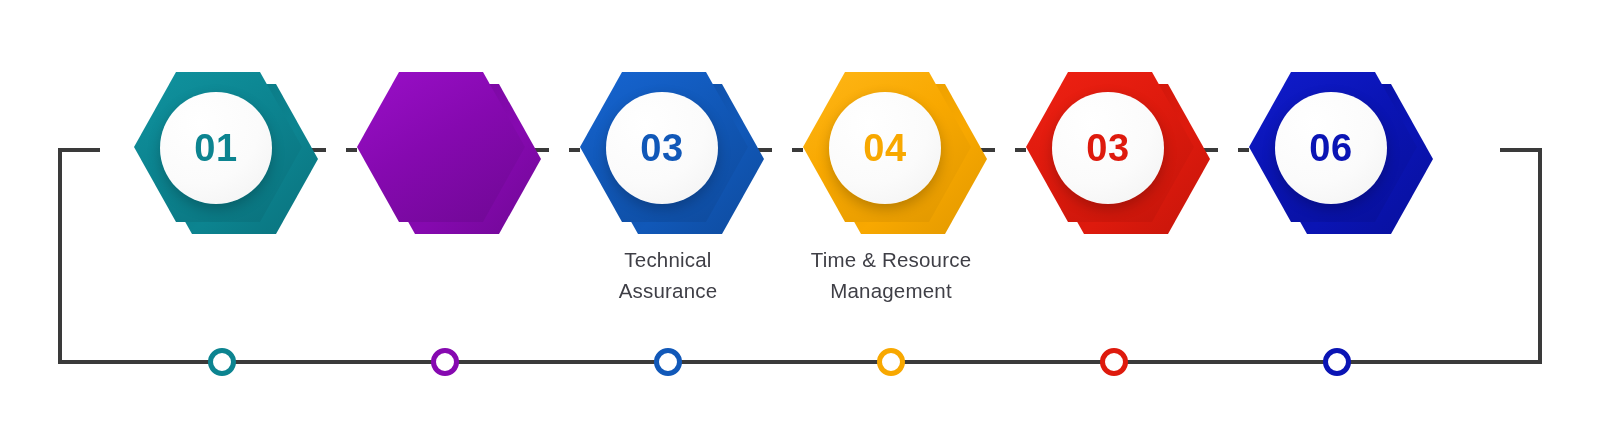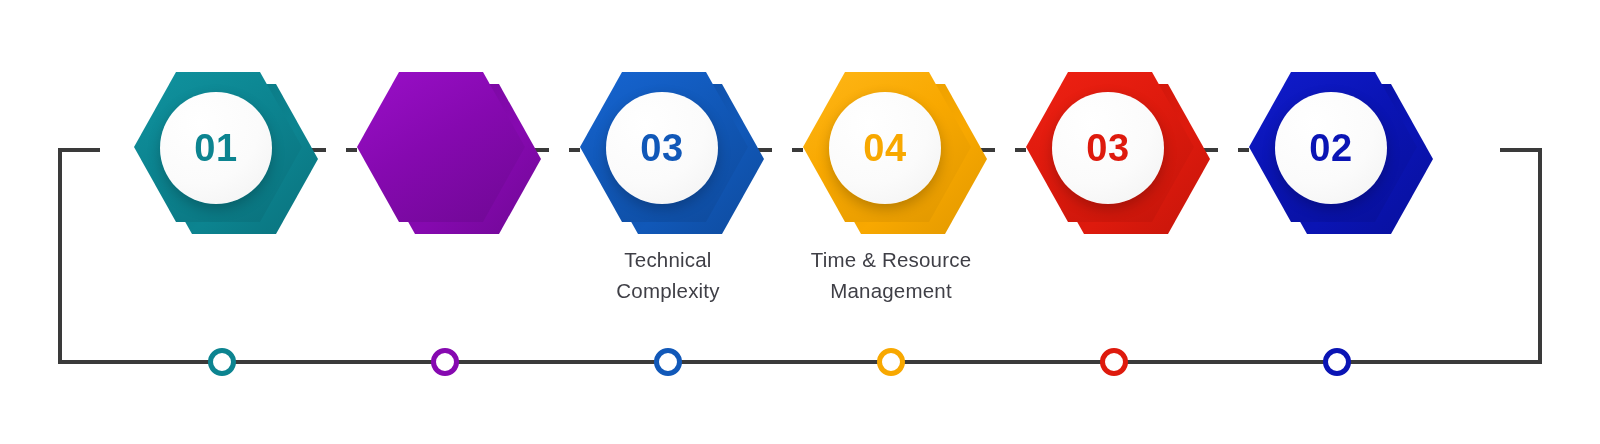--- a/index.html
+++ b/index.html
@@ -192,21 +192,21 @@
       </div>
       <div class="node" style="left: 548px;">
         <div class="hex-wrap">
           <div class="hex hex-back" style="background: linear-gradient(135deg, rgb(14, 74, 156) 0%, rgb(17, 88, 184) 60%, rgb(14, 74, 156) 100%);"></div>
           <div class="hex hex-front" style="background: linear-gradient(150deg, rgb(22, 101, 210) 0%, rgb(17, 88, 184) 45%, rgb(14, 74, 156) 100%);"></div>
           <div class="hex-circle">
             <span class="hex-num" style="color: rgb(17, 88, 184);">03</span>
           </div>
         </div>
         <div class="caption">Technical
-Complexity</div>
+Assurance</div>
         <div class="marker" style="border-color: rgb(17, 88, 184);"></div>
       </div>
       <div class="node" style="left: 771px;">
         <div class="hex-wrap">
           <div class="hex hex-back" style="background: linear-gradient(135deg, rgb(224, 151, 0) 0%, rgb(248, 168, 0) 60%, rgb(224, 151, 0) 100%);"></div>
           <div class="hex hex-front" style="background: linear-gradient(150deg, rgb(255, 182, 23) 0%, rgb(248, 168, 0) 45%, rgb(224, 151, 0) 100%);"></div>
           <div class="hex-circle">
             <span class="hex-num" style="color: rgb(248, 168, 0); text-align: right;">04</span>
           </div>
         </div>
@@ -222,20 +222,20 @@
             <span class="hex-num" style="color: rgb(222, 26, 13);">03</span>
           </div>
         </div>
         <div class="marker" style="border-color: rgb(222, 26, 13);"></div>
       </div>
       <div class="node" style="left: 1217px;">
         <div class="hex-wrap">
           <div class="hex hex-back" style="background: linear-gradient(135deg, rgb(8, 16, 154) 0%, rgb(10, 20, 180) 60%, rgb(8, 16, 154) 100%);"></div>
           <div class="hex hex-front" style="background: linear-gradient(150deg, rgb(16, 28, 204) 0%, rgb(10, 20, 180) 45%, rgb(8, 16, 154) 100%);"></div>
           <div class="hex-circle">
-            <span class="hex-num" style="color: rgb(10, 20, 180);">02</span>
+            <span class="hex-num" style="color: rgb(10, 20, 180);">06</span>
           </div>
         </div>
         <div class="marker" style="border-color: rgb(10, 20, 180);"></div>
       </div>
     </div>
 
 </div>
 
 </body></html>

